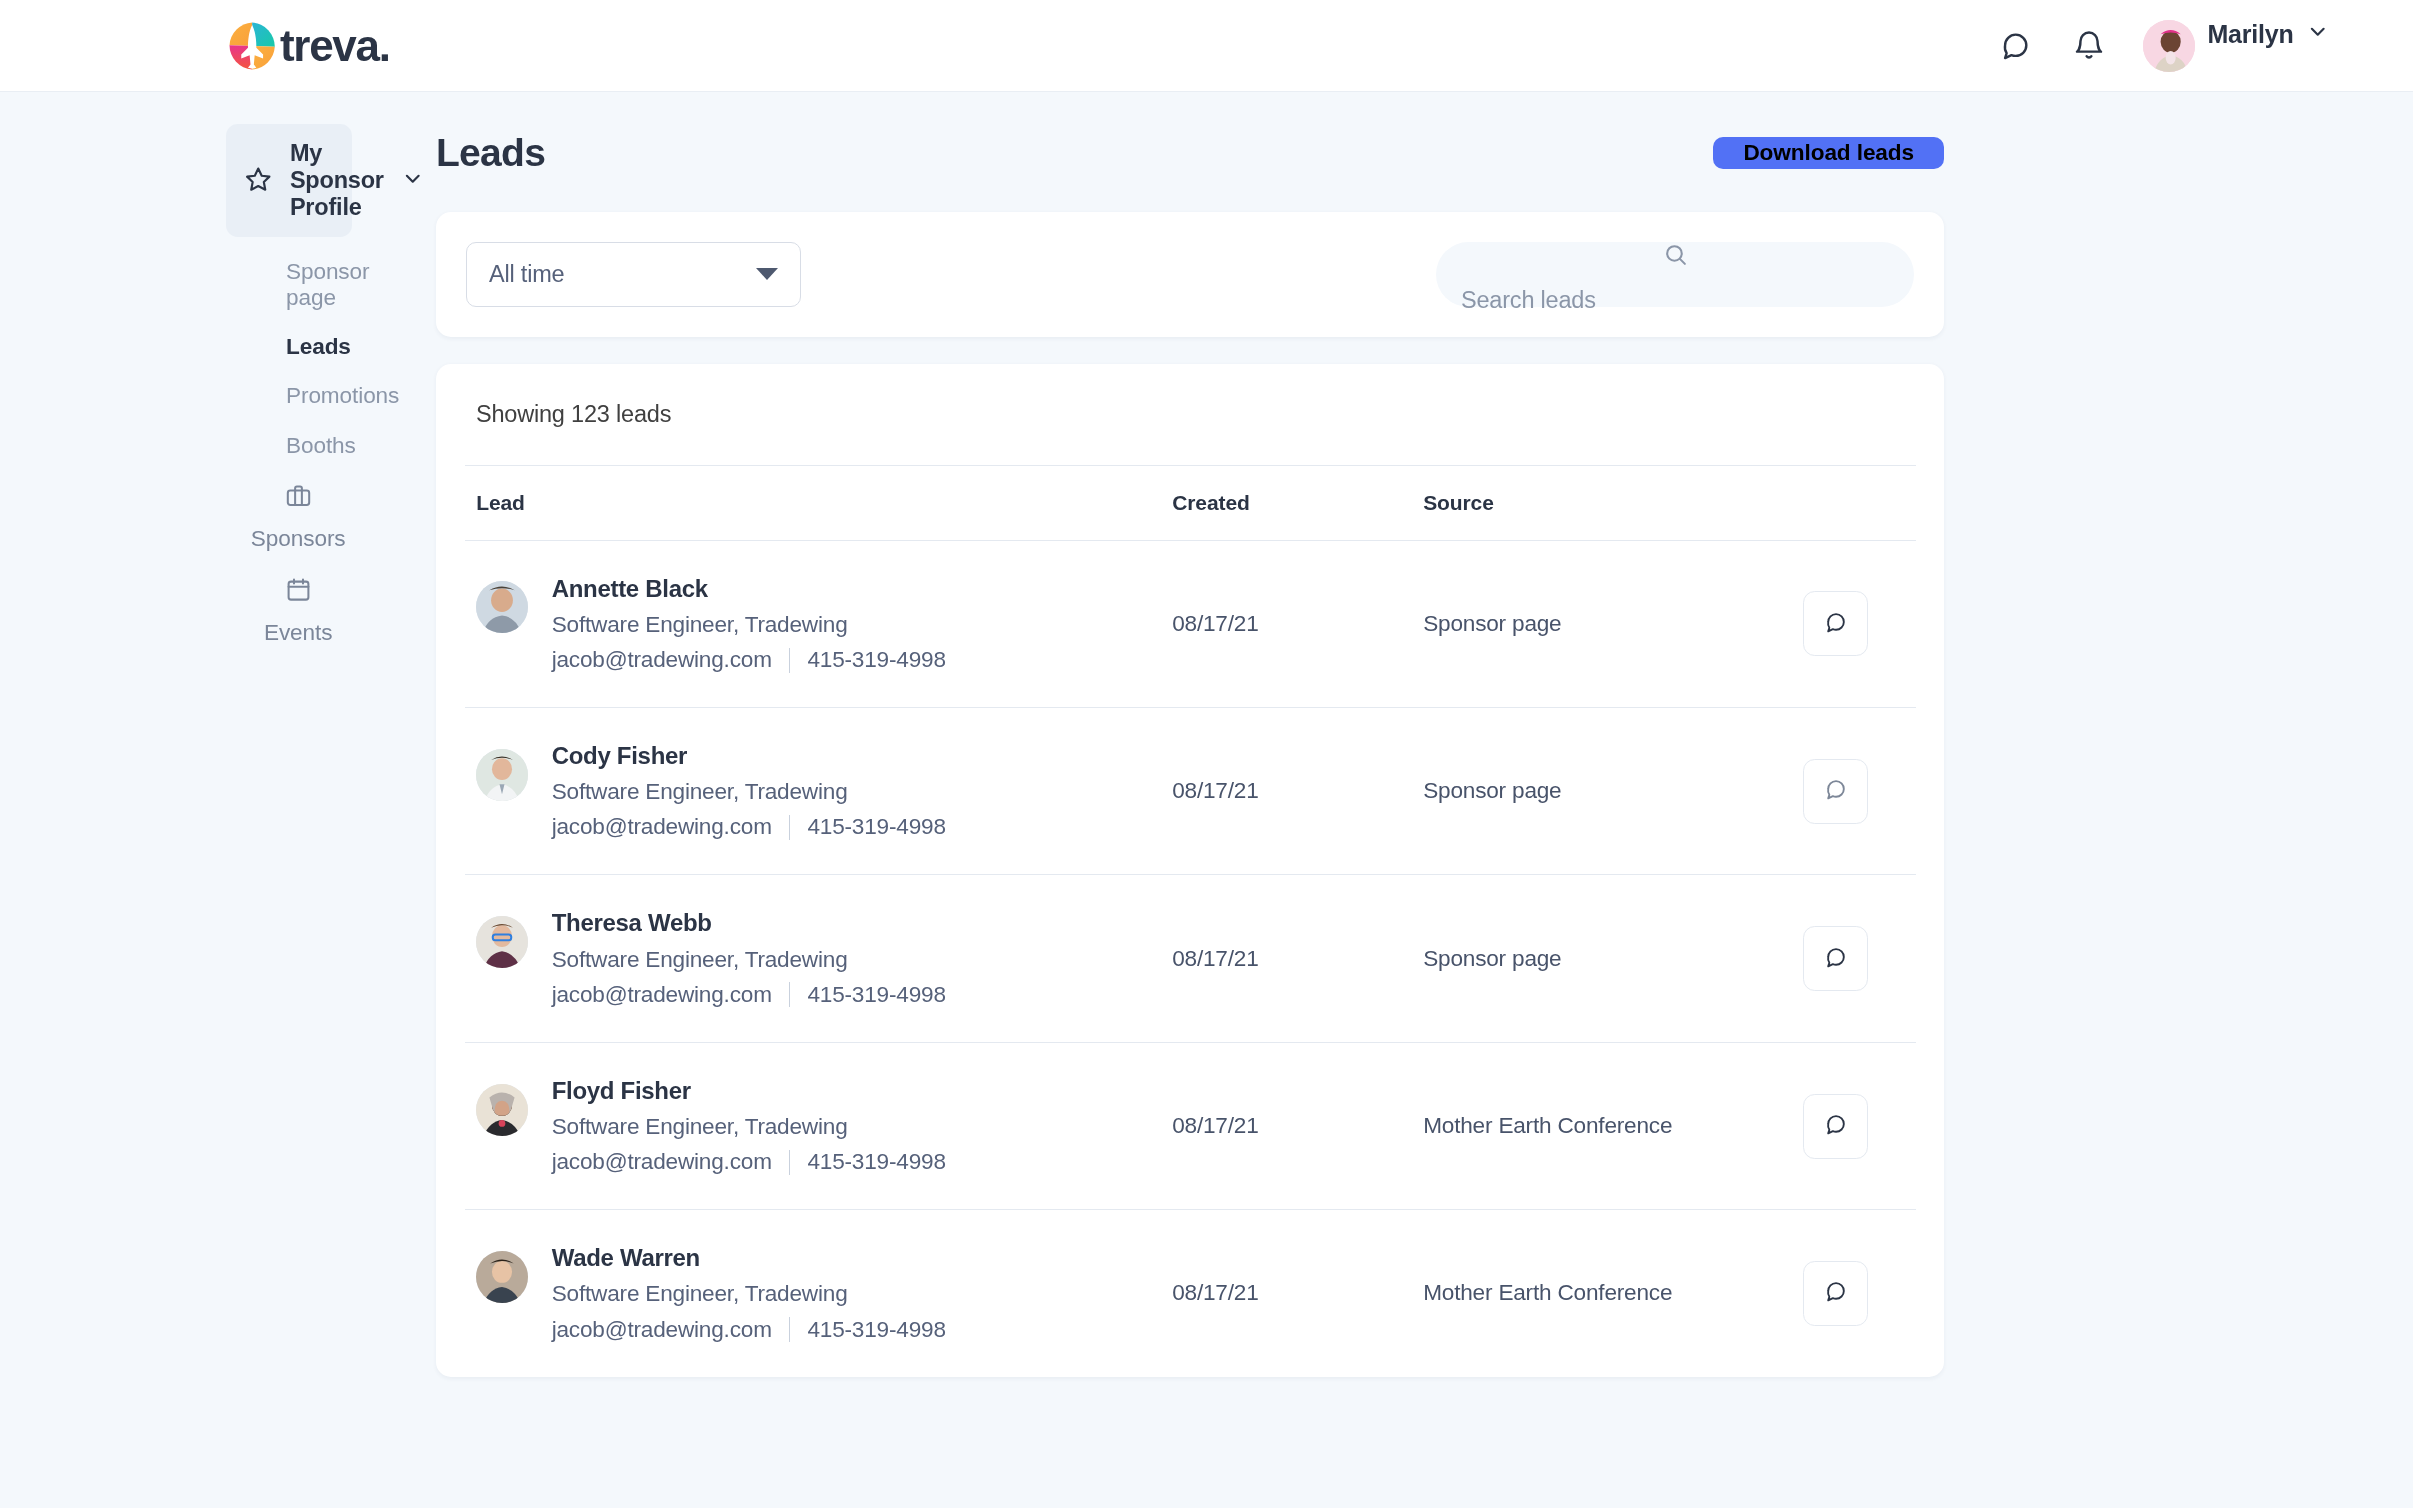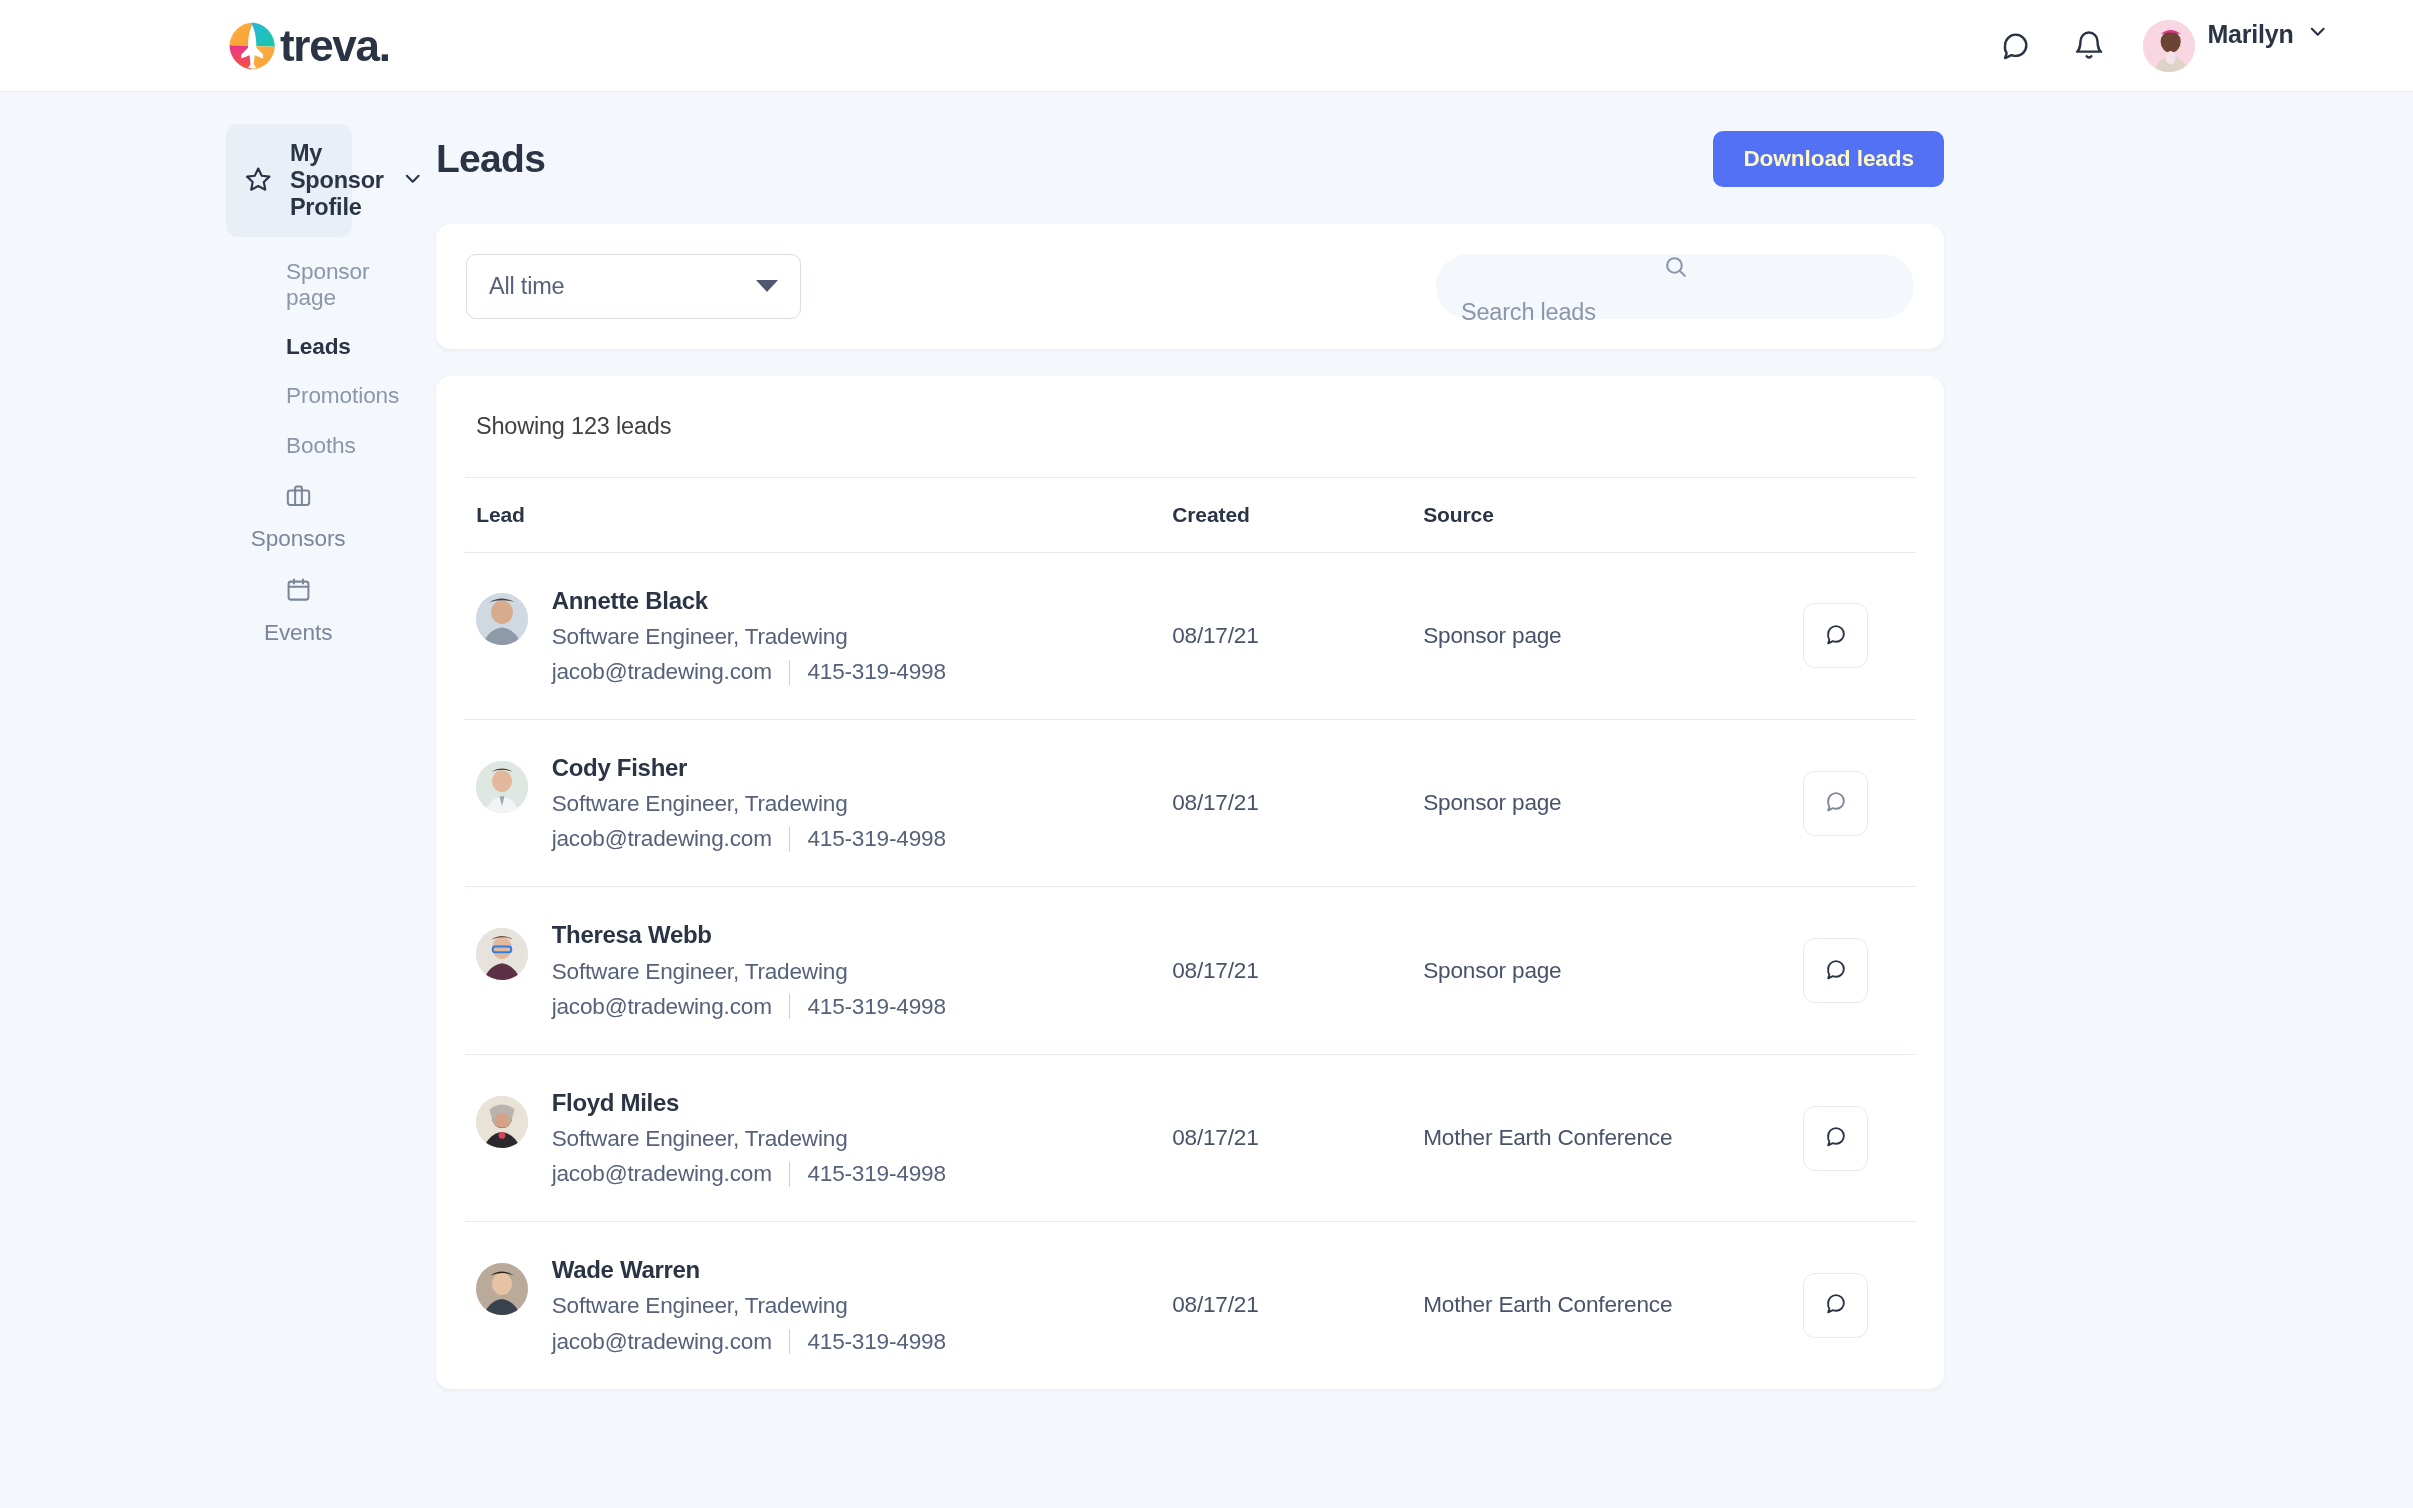--- a/index.html
+++ b/index.html
@@ -107,26 +107,26 @@
     padding: 0 0 37px 0;
     margin-top: 6.7px;
   }
   .page-title {
     font-size: 39px; font-weight: 700; color: #2b3445;
     letter-spacing: -0.7px;
   }
   .btn-primary {
     margin-left: auto;
     background: #5271f5;
-    color: #fef9c3;
+    color: #000000;
     font-size: 22.6px;
     font-weight: 700;
     border: none;
     border-radius: 10px;
-    padding: 15px 30px;
+    padding: 3px 30px;
     letter-spacing: -0.1px;
     font-family: inherit;
     cursor: pointer;
   }
 
   
   .card {
     background: #ffffff;
     border-radius: 15px;
     box-shadow: 0 1.7px 4.2px rgba(36,52,82,0.055);
@@ -486,21 +486,21 @@
               <svg viewBox="0 0 62 62" width="52" height="52">
                   <rect width="62" height="62" fill="#e9e2d6"></rect>
                   <ellipse cx="31" cy="25" rx="12" ry="13" fill="#d3a храни"></ellipse>
                   <ellipse cx="31" cy="25" rx="12" ry="13" fill="#d2a387"></ellipse>
                   <path d="M16 16 q15 -12 30 0 q-4 14 -6 18 q0 -14 -9 -14 q-9 0 -9 14 q-2 -4 -6 -18z" fill="#b9b2ad"></path>
                   <path d="M9 62 q7 -17 22 -19 q15 2 22 19z" fill="#2a2a2e"></path>
                   <circle cx="31" cy="47" r="4" fill="#d8435a"></circle>
                 </svg>
             </div>
             <div>
-              <div class="lead-name">Floyd Miles</div>
+              <div class="lead-name">Floyd Fisher</div>
               <div class="lead-role">Software Engineer, Tradewing</div>
               <div class="lead-contact">
                 <span>jacob@tradewing.com</span>
                 <span class="vbar"></span>
                 <span>415-319-4998</span>
               </div>
             </div>
           </div>
         </div>
         <div class="col-date cell-text">08/17/21</div>

